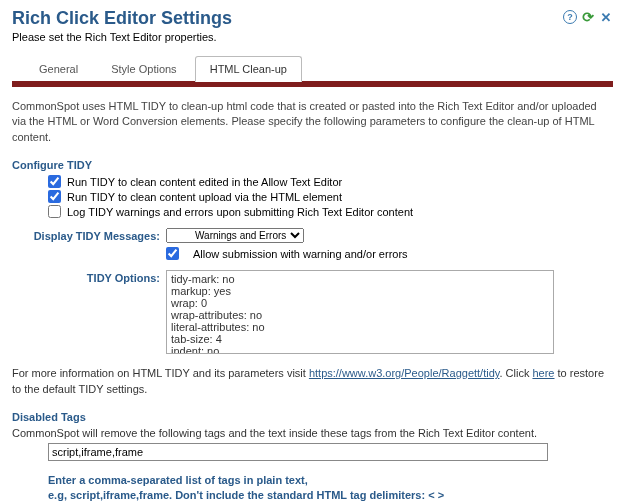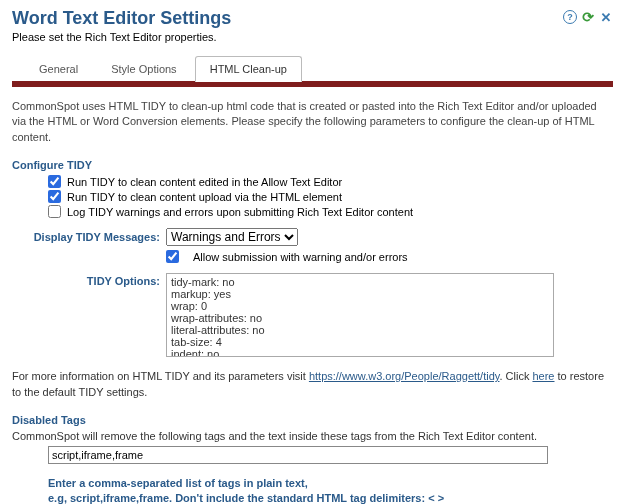--- a/index.html
+++ b/index.html
@@ -14,39 +14,39 @@
 .subtitle { color: #000; font-size: 11px; margin-bottom: 12px; }
 .tabs { border-bottom: 6px solid #7f1d1d; margin: 6px 0 12px 0; padding-left: 12px; }
 .tab { display: inline-block; padding: 6px 14px; color: #555; cursor: pointer; font-size: 11px; border: 1px solid transparent; border-bottom: none; position: relative; top: 1px; }
 .tab.active { border: 1px solid #bbb; border-bottom: 1px solid #fff; background: #fff; border-radius: 3px 3px 0 0; color: #333; }
 .intro { color: #444; margin-bottom: 14px; line-height: 1.4; }
 .section-label { color: #2a5a8a; font-weight: bold; margin: 6px 0 4px 0; }
 .check-row { display: flex; align-items: center; gap: 6px; margin-left: 36px; margin-bottom: 2px; color: #000; }
 .check-row input { accent-color: #2a6adf; }
 .field-row { display: flex; align-items: center; margin-top: 10px; }
 .field-label { color: #2a5a8a; font-weight: bold; width: 154px; text-align: right; padding-right: 6px; }
-.field-row select { font-size: 12px; }
+.field-row select { font-size: 10px; padding-left: 24px; }
 .allow-row { margin-left: 154px; margin-top: 4px; display: flex; align-items: center; gap: 14px; color: #000; }
 .allow-row input { accent-color: #2a6adf; }
 .tidy-settings-row { display: flex; align-items: flex-start; margin-top: 10px; }
 .tidy-settings-row .field-label { padding-top: 2px; }
 .tidy-textarea { width: 388px; height: 84px; font-family: inherit; font-size: 11px; padding: 2px 4px; color: #333; resize: none; border: 1px solid #aaa; overflow-y: scroll; }
 .moreinfo { margin-top: 12px; color: #333; line-height: 1.4; }
 .moreinfo a { color: #2a5a8a; text-decoration: underline; cursor: pointer; }
 .disabled-tags-desc { color: #333; margin-bottom: 4px; }
 .disabled-input { width: 500px; font-size: 11px; padding: 2px 3px; border: 1px solid #888; margin-left: 36px; margin-bottom: 12px; }
 .hint { color: #2a5a8a; font-weight: bold; margin-left: 36px; line-height: 1.4; }
 </style>
 </head>
 <body>
 
 
 
 <div class="header">
-  <div class="title">Word Text Editor Settings</div>
+  <div class="title">Rich Click Editor Settings</div>
   <div class="header-icons">
     <div class="hicon help">?</div>
     <div class="hicon refresh">⟳</div>
     <div class="hicon close">✕</div>
   </div>
 </div>
 <div class="subtitle">Please set the Rich Text Editor properties.</div>
 
 <div class="tabs">
   <span class="tab">General</span>

